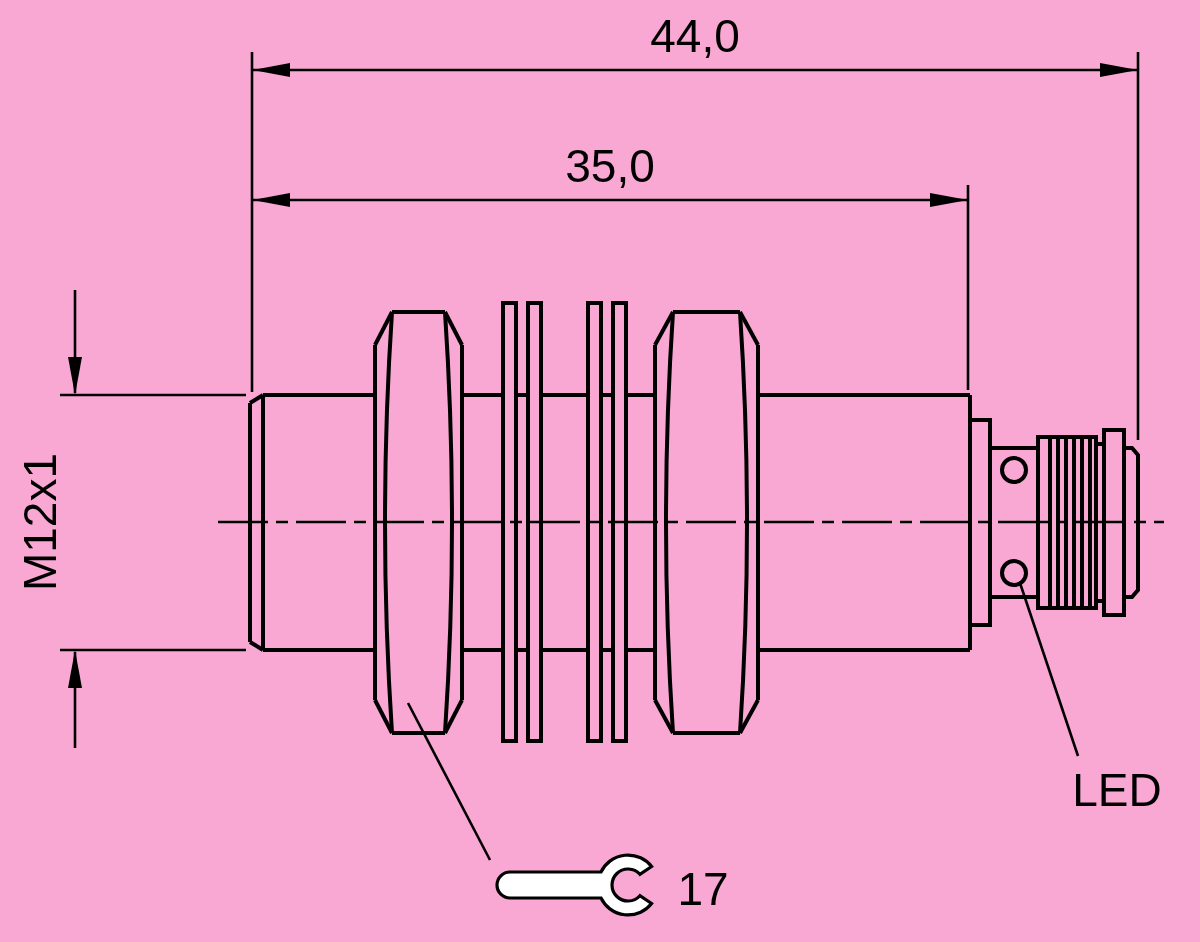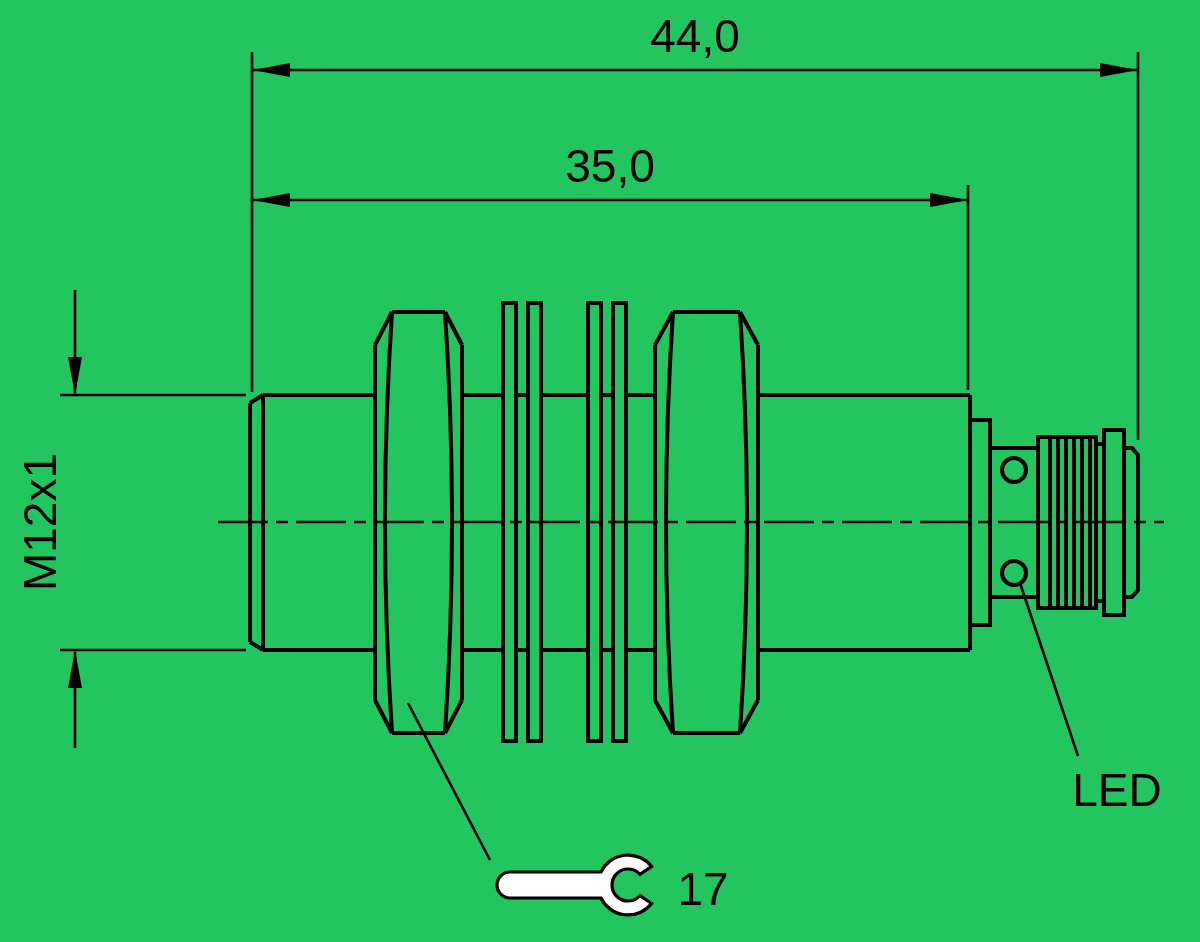--- a/index.html
+++ b/index.html
@@ -7,21 +7,21 @@
     padding: 0;
     background: #ffffff;
     width: 1200px;
     height: 942px;
     font-family: "Liberation Sans", sans-serif;
   }
   .stage {
     position: relative;
     width: 1200px;
     height: 942px;
-    background: #22c55e;
+    background: #f9a8d4;
     overflow: hidden;
   }
   svg text {
     font-family: "Liberation Sans", sans-serif;
     fill: #000000;
   }
   .obj  { stroke: #000000; stroke-width: 4;   fill: none; stroke-linecap: butt; stroke-linejoin: miter; }
   .dim  { stroke: #000000; stroke-width: 2.6; fill: none; }
   .lead { stroke: #000000; stroke-width: 2.6; fill: none; }
   .cl   { stroke: #000000; stroke-width: 2.4; fill: none; stroke-dasharray: 50 8 12 8; }

